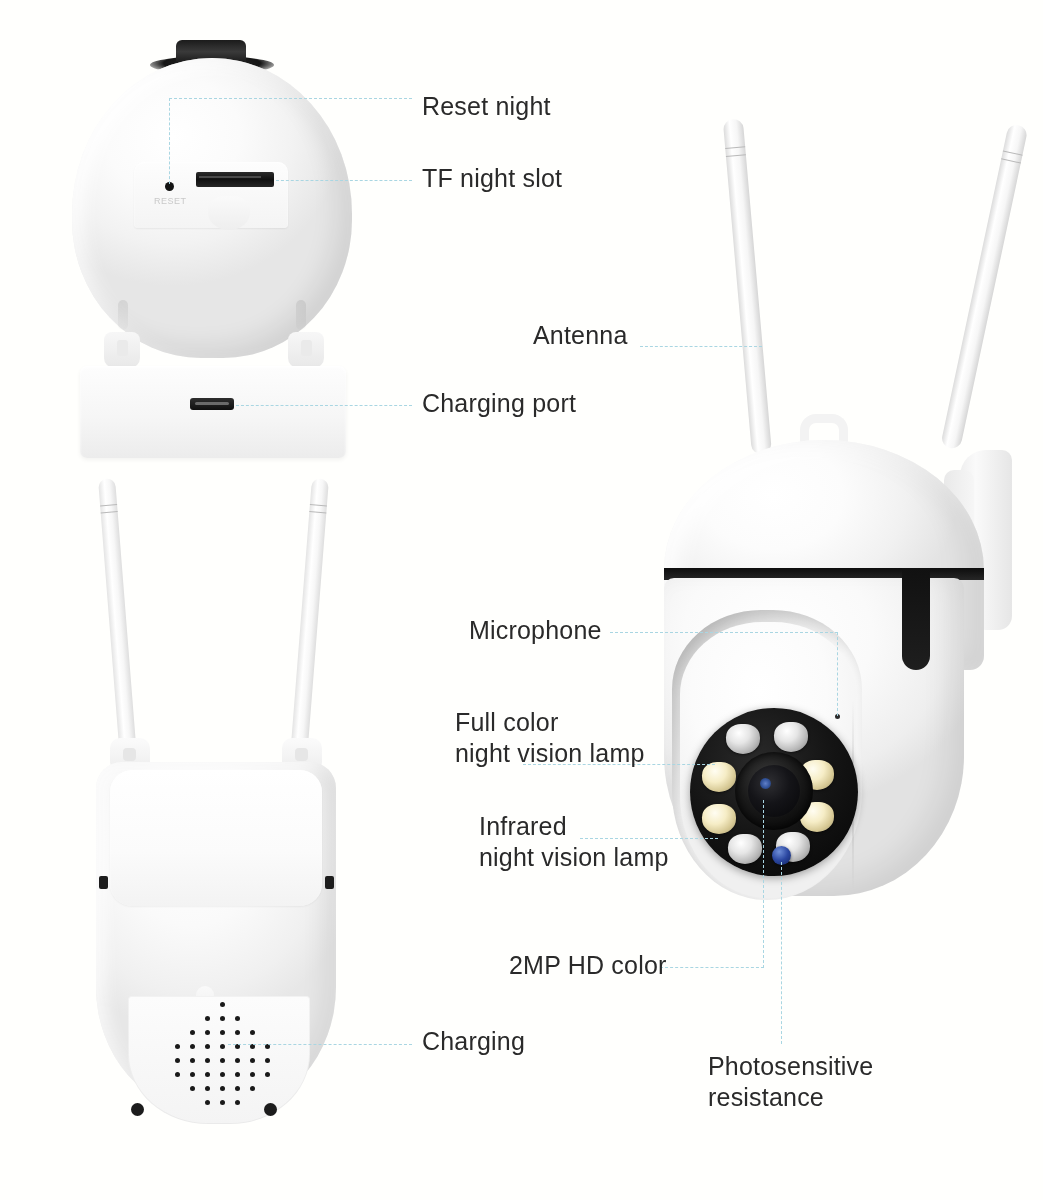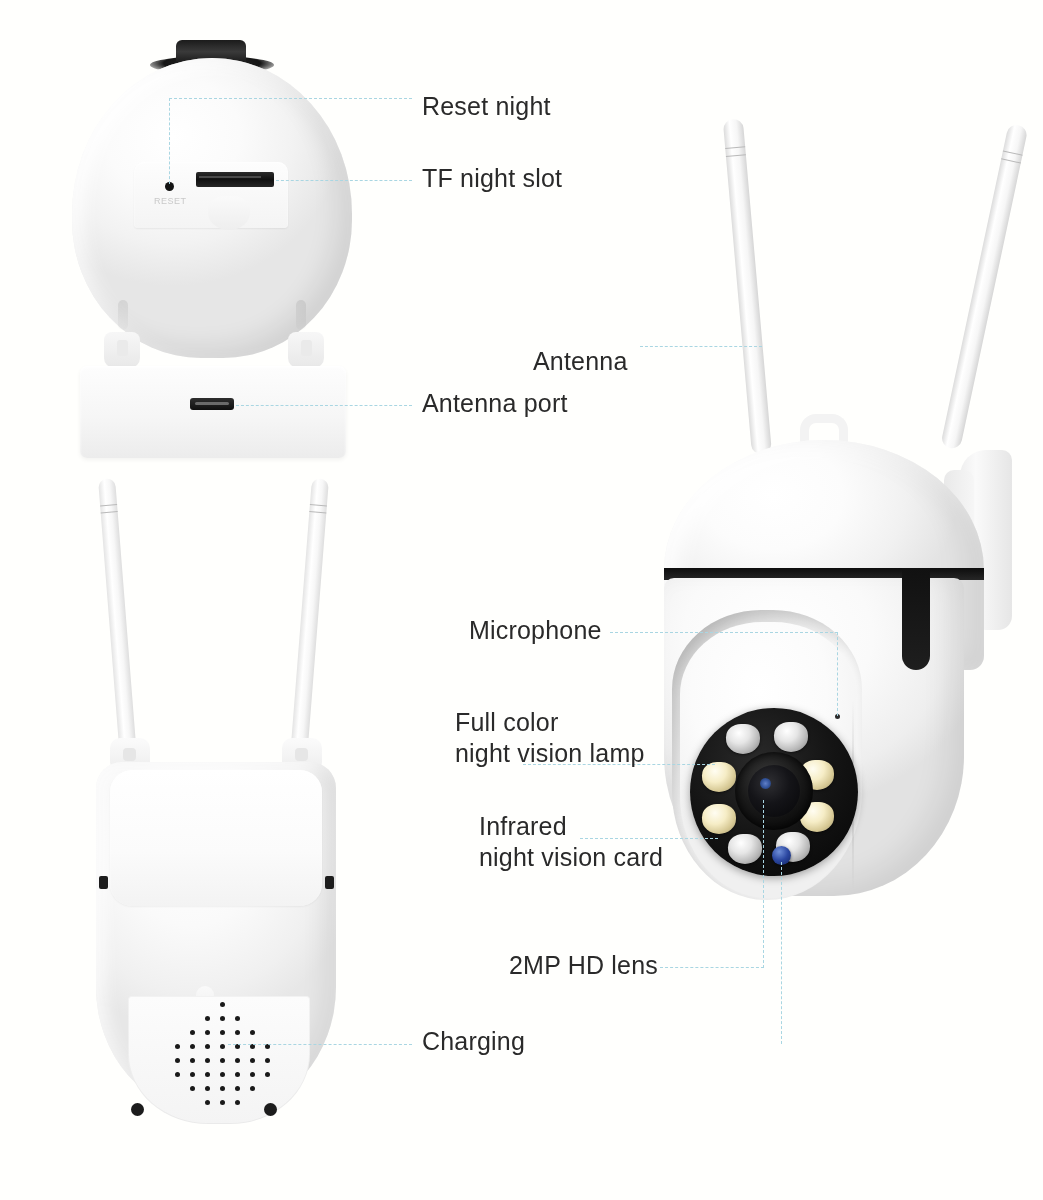--- a/index.html
+++ b/index.html
@@ -282,21 +282,21 @@
   </div>
 
   <div class="lead v" style="left:169px;top:98px;height:86px;"></div>
   <div class="lead h" style="left:169px;top:98px;width:243px;"></div>
   <div class="label" style="left:422px;top:91px;">Reset night</div>
 
   <div class="lead h" style="left:276px;top:180px;width:136px;"></div>
   <div class="label" style="left:422px;top:163px;">TF night slot</div>
 
   <div class="lead h" style="left:236px;top:405px;width:176px;"></div>
-  <div class="label" style="left:422px;top:388px;">Antenna port</div>
+  <div class="label" style="left:422px;top:388px;">Charging port</div>
 
   <div>
     <div class="sh bl-antL">
       <i class="antring" style="top:26px;"></i>
         <i class="antring" style="top:33px;"></i>
     </div>
     <div class="sh bl-antR">
       <i class="antring" style="top:26px;"></i>
         <i class="antring" style="top:33px;"></i>
     </div>
@@ -390,33 +390,35 @@
       <i class="led cool" style="left:86px;top:124px;"></i>
     </div>
 
     <div class="sh r-lensbarrel"></div>
     <div class="sh r-lensglass"></div>
     <div class="sh r-lensglint"></div>
     <div class="sh r-photo"></div>
   </div>
 
   <div class="lead h" style="left:640px;top:346px;width:122px;"></div>
-  <div class="label" style="left:533px;top:346px;">Antenna</div>
+  <div class="label" style="left:533px;top:320px;">Antenna</div>
 
   <div class="lead h" style="left:610px;top:632px;width:228px;"></div>
   <div class="lead v" style="left:837px;top:632px;height:84px;"></div>
   <div class="label" style="left:469px;top:615px;">Microphone</div>
 
   <div class="lead h" style="left:523px;top:764px;width:192px;"></div>
   <div class="label" style="left:455px;top:707px;">Full color
 night vision lamp</div>
 
   <div class="lead h" style="left:580px;top:838px;width:138px;"></div>
   <div class="label" style="left:479px;top:811px;">Infrared
-night vision card</div>
+night vision lamp</div>
 
   <div class="lead h" style="left:660px;top:967px;width:104px;"></div>
   <div class="lead v" style="left:763px;top:800px;height:168px;"></div>
-  <div class="label" style="left:509px;top:950px;">2MP HD lens</div>
+  <div class="label" style="left:509px;top:950px;">2MP HD color</div>
 
   <div class="lead v" style="left:781px;top:862px;height:182px;"></div>
+  <div class="label" style="left:708px;top:1051px;">Photosensitive
+resistance</div>
 
 </div>
 
 </body></html>

